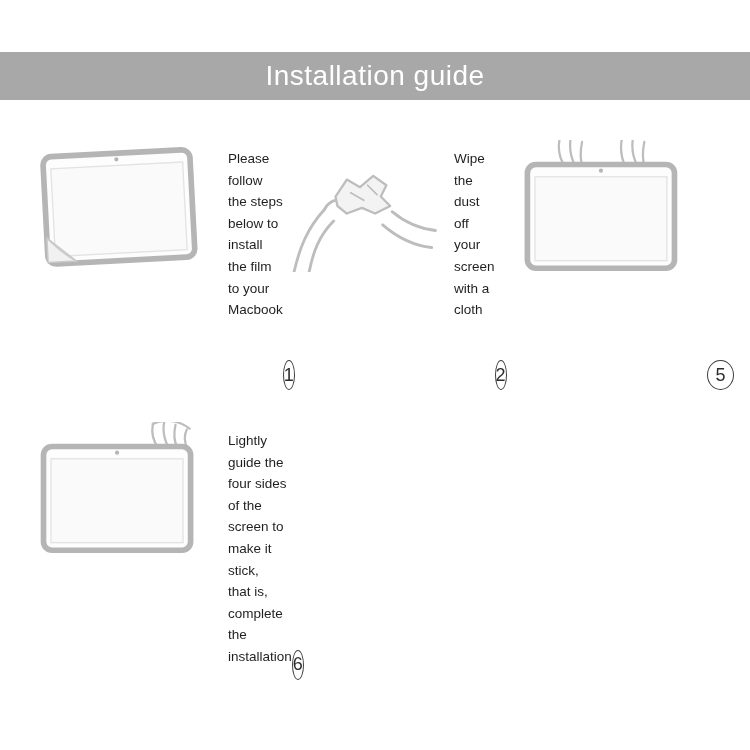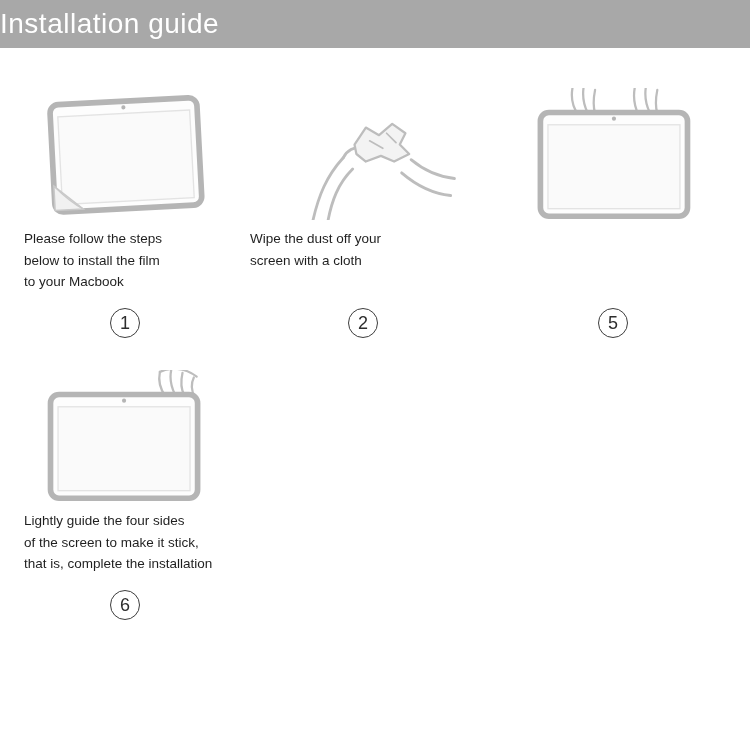--- a/index.html
+++ b/index.html
@@ -7,44 +7,46 @@
     padding: 0;
     background: #ffffff;
     width: 750px;
     height: 750px;
     overflow: hidden;
     font-family: "Liberation Sans", "DejaVu Sans", sans-serif;
   }
   .page { width: 750px; height: 750px; position: relative; }
 
   .header-banner {
+    margin-top: 52px;
     height: 48px;
     width: 100%;
     background: #a8a8a8;
     display: flex;
     align-items: center;
+    justify-content: center;
   }
   .header-title {
     color: #ffffff;
     font-size: 28px;
     font-weight: 400;
     letter-spacing: 0.5px;
   }
 
   .steps {
     display: grid;
     grid-template-columns: 218px 242px 242px;
     column-gap: 8px;
     row-gap: 30px;
     padding: 40px 16px 0 16px;
     box-sizing: border-box;
   }
   .step {
     display: flex;
-    flex-direction: column;
+    flex-direction: row;
     min-height: 252px;
   }
   .illustration {
     width: 100%;
     height: 132px;
     display: flex;
     align-items: center;
     justify-content: center;
   }
   .caption {

